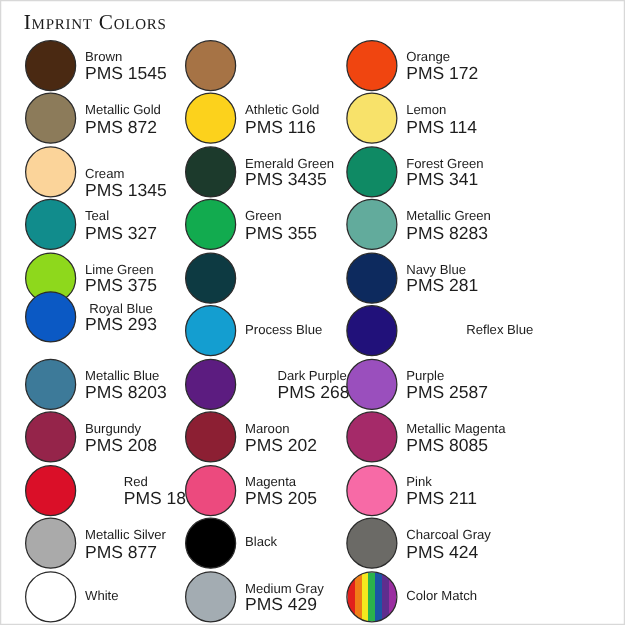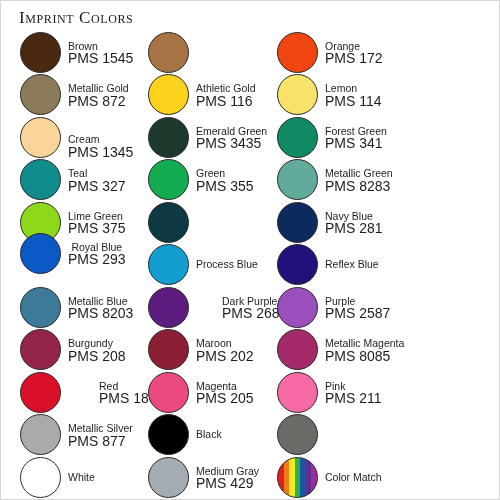--- a/index.html
+++ b/index.html
@@ -192,21 +192,21 @@
           <div class="cname">Royal Blue</div>
           <div class="cpms">PMS 293</div>
         </div>
       </div>
       <div class="swatch-row col-2" style="top: 212.5px;">
         <div class="dot" style="background: rgb(20, 158, 208);"></div>
         <div class="labels">
           <div class="cname">Process Blue</div>
         </div>
       </div>
-      <div class="swatch-row col-3" style="top: 212.5px;">
+      <div class="swatch-row col-3" style="top: 212.5px; gap: 48px;">
         <div class="dot" style="background: rgb(33, 17, 122);"></div>
         <div class="labels">
           <div class="cname">Reflex Blue</div>
         </div>
       </div>
       <div class="swatch-row col-1" style="top: 255px;">
         <div class="dot" style="background: rgb(61, 122, 153);"></div>
         <div class="labels">
           <div class="cname">Metallic Blue</div>
           <div class="cpms">PMS 8203</div>
@@ -276,20 +276,24 @@
         </div>
       </div>
       <div class="swatch-row col-2" style="top: 382.5px;">
         <div class="dot" style="background: rgb(0, 0, 0);"></div>
         <div class="labels">
           <div class="cname">Black</div>
         </div>
       </div>
       <div class="swatch-row col-3" style="top: 382.5px;">
         <div class="dot" style="background: rgb(107, 106, 102);"></div>
+        <div class="labels">
+          <div class="cname">Charcoal Gray</div>
+          <div class="cpms">PMS 424</div>
+        </div>
       </div>
       <div class="swatch-row col-1" style="top: 425px;">
         <div class="dot" style="background: rgb(255, 255, 255);"></div>
         <div class="labels">
           <div class="cname">White</div>
         </div>
       </div>
       <div class="swatch-row col-2" style="top: 425px;">
         <div class="dot" style="background: rgb(163, 172, 178);"></div>
         <div class="labels">

